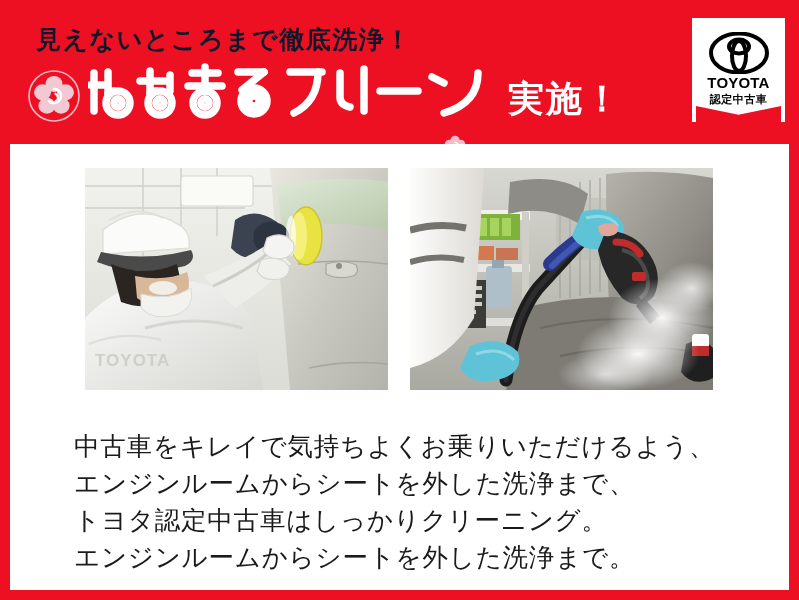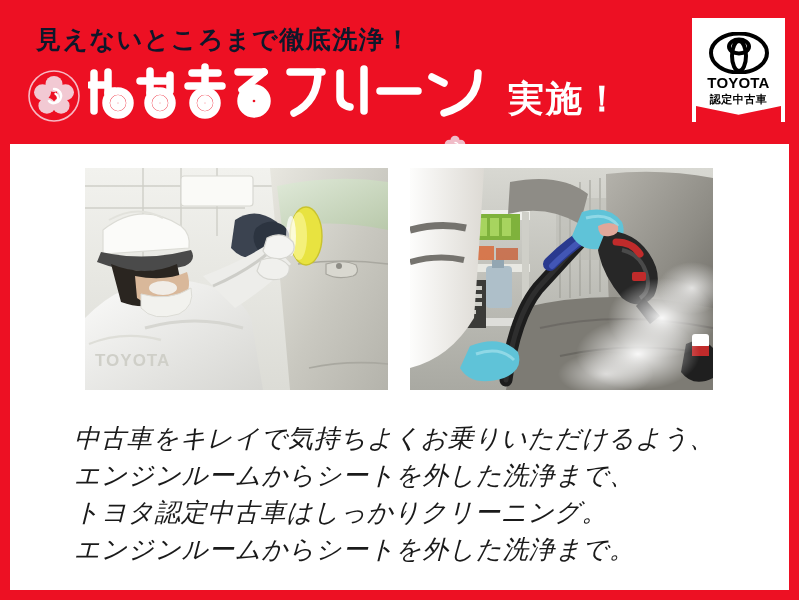--- a/index.html
+++ b/index.html
@@ -154,23 +154,22 @@
     background: #cfcfcf;
   }
   #photo-left  { left: 75px; }
   #photo-right { left: 400px; }
   .photo svg { display: block; width: 100%; height: 100%; }
 
   
   #body-copy {
     position: absolute;
     left: 64px;
-    top: 276px;
+    top: 284px;
     width: 700px;
-    font-style: italic;
   }
   .copy-line {
     font-size: 25.5px;
     color: #1a1a1a;
     line-height: 37px;
     letter-spacing: 0.8px;
     white-space: nowrap;
     font-weight: normal;
   }
 </style>

